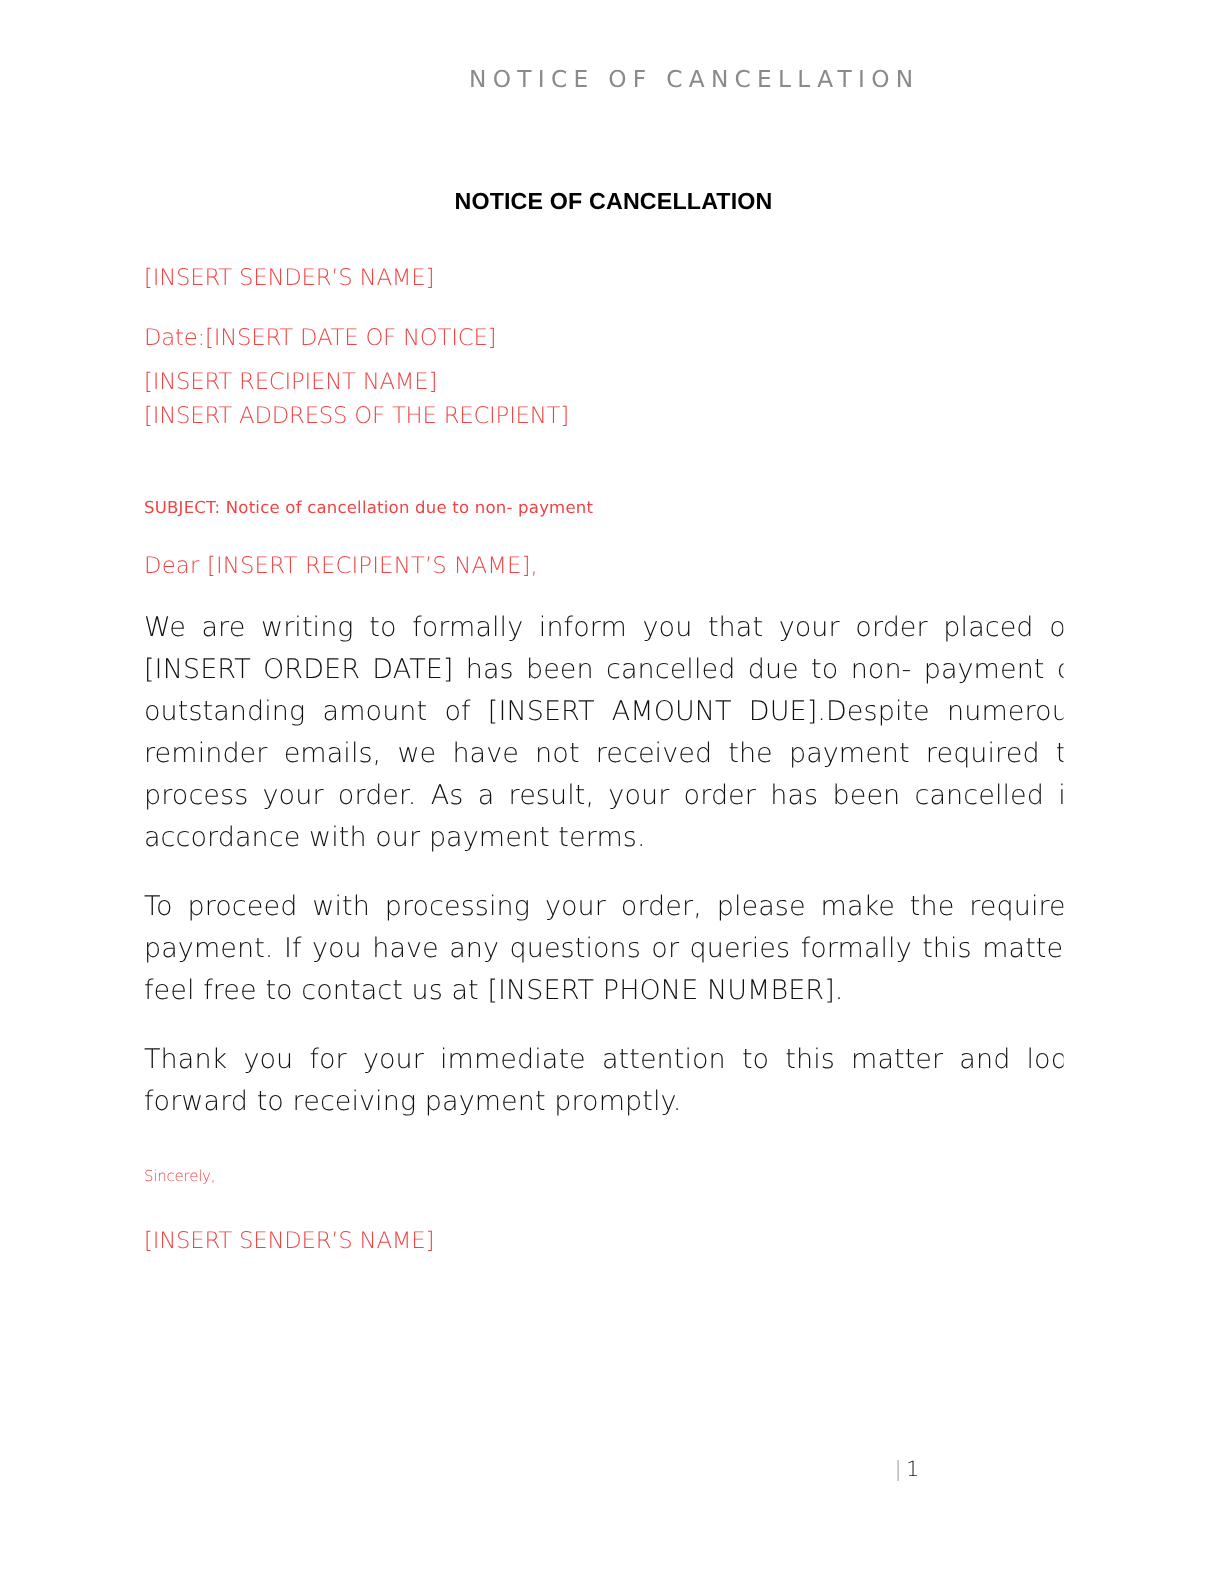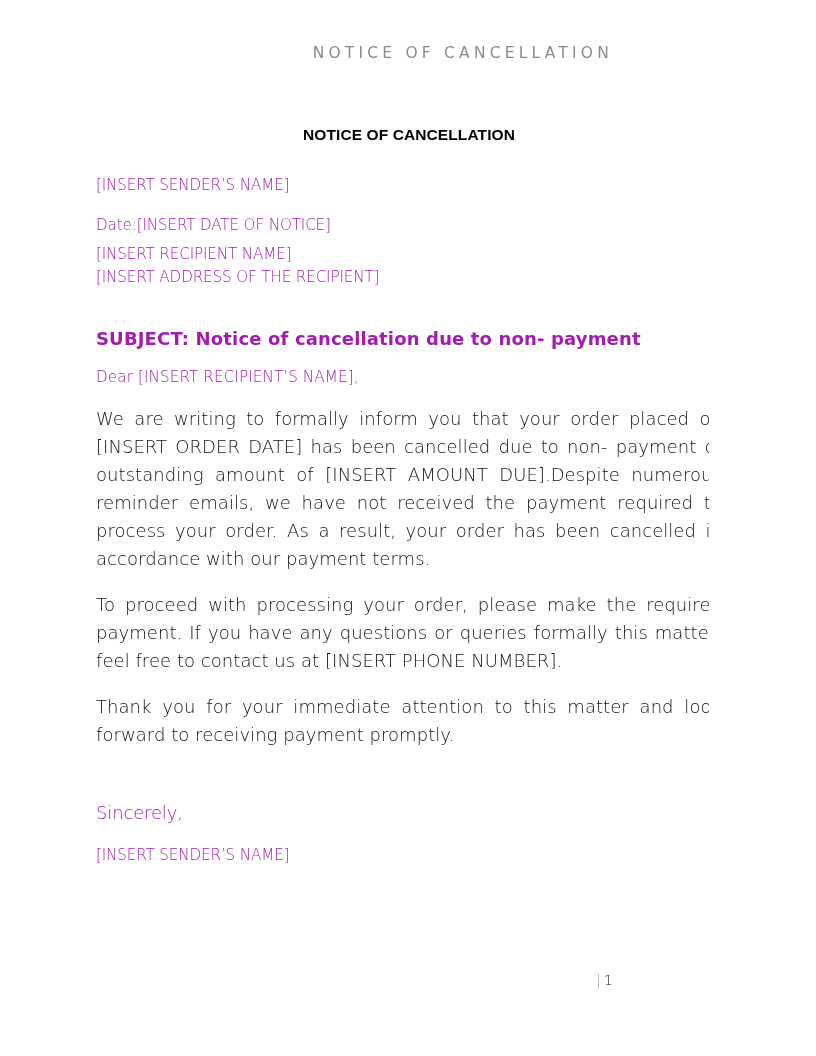--- a/index.html
+++ b/index.html
@@ -53,43 +53,43 @@
     font-size: 15.5px;
     color: #000;
     letter-spacing: 0.1px;
     margin: 0 0 30px 0;
     font-family: "Liberation Sans", sans-serif;
   }
 
   .blk {
     font-size: 15.2px;
     line-height: 22.5px;
-    color: #a21caf;
+    color: #ef4444;
     font-weight: 300;
     letter-spacing: -0.15px;
   }
 
   .addr-block {
     margin-bottom: 17px;
   }
   .addr-block .ln { display: block; white-space: nowrap; }
 
   .line-single {
     margin-bottom: 7px;
     white-space: nowrap;
   }
 
   .gap-block { height: 22px; }
 
   .subject-line {
     margin-bottom: 16px;
-    font-size: 18px;
+    font-size: 11px;
     line-height: 23px;
     letter-spacing: 0.15px;
-    font-weight: 700;
+    font-weight: 400;
   }
 
   .salutation {
     margin-bottom: 16px;
     font-size: 15.2px;
     line-height: 23px;
     letter-spacing: 0.1px;
     font-weight: 300;
   }
 
@@ -98,23 +98,23 @@
     font-size: 18px;
     line-height: 28px;
     text-align: justify;
     text-justify: inter-word;
     color: #111;
     font-weight: 300;
     letter-spacing: 0.05px;
   }
 
   .closing {
-    margin-top: 52px;
+    margin-top: 24px;
     margin-bottom: 0;
-    font-size: 18px;
+    font-size: 10px;
     line-height: 23px;
     font-weight: 300;
   }
 
   .sig-name {
     margin-top: 60px;
     font-size: 15.2px;
     line-height: 23px;
     font-weight: 300;
     letter-spacing: 0.25px;

